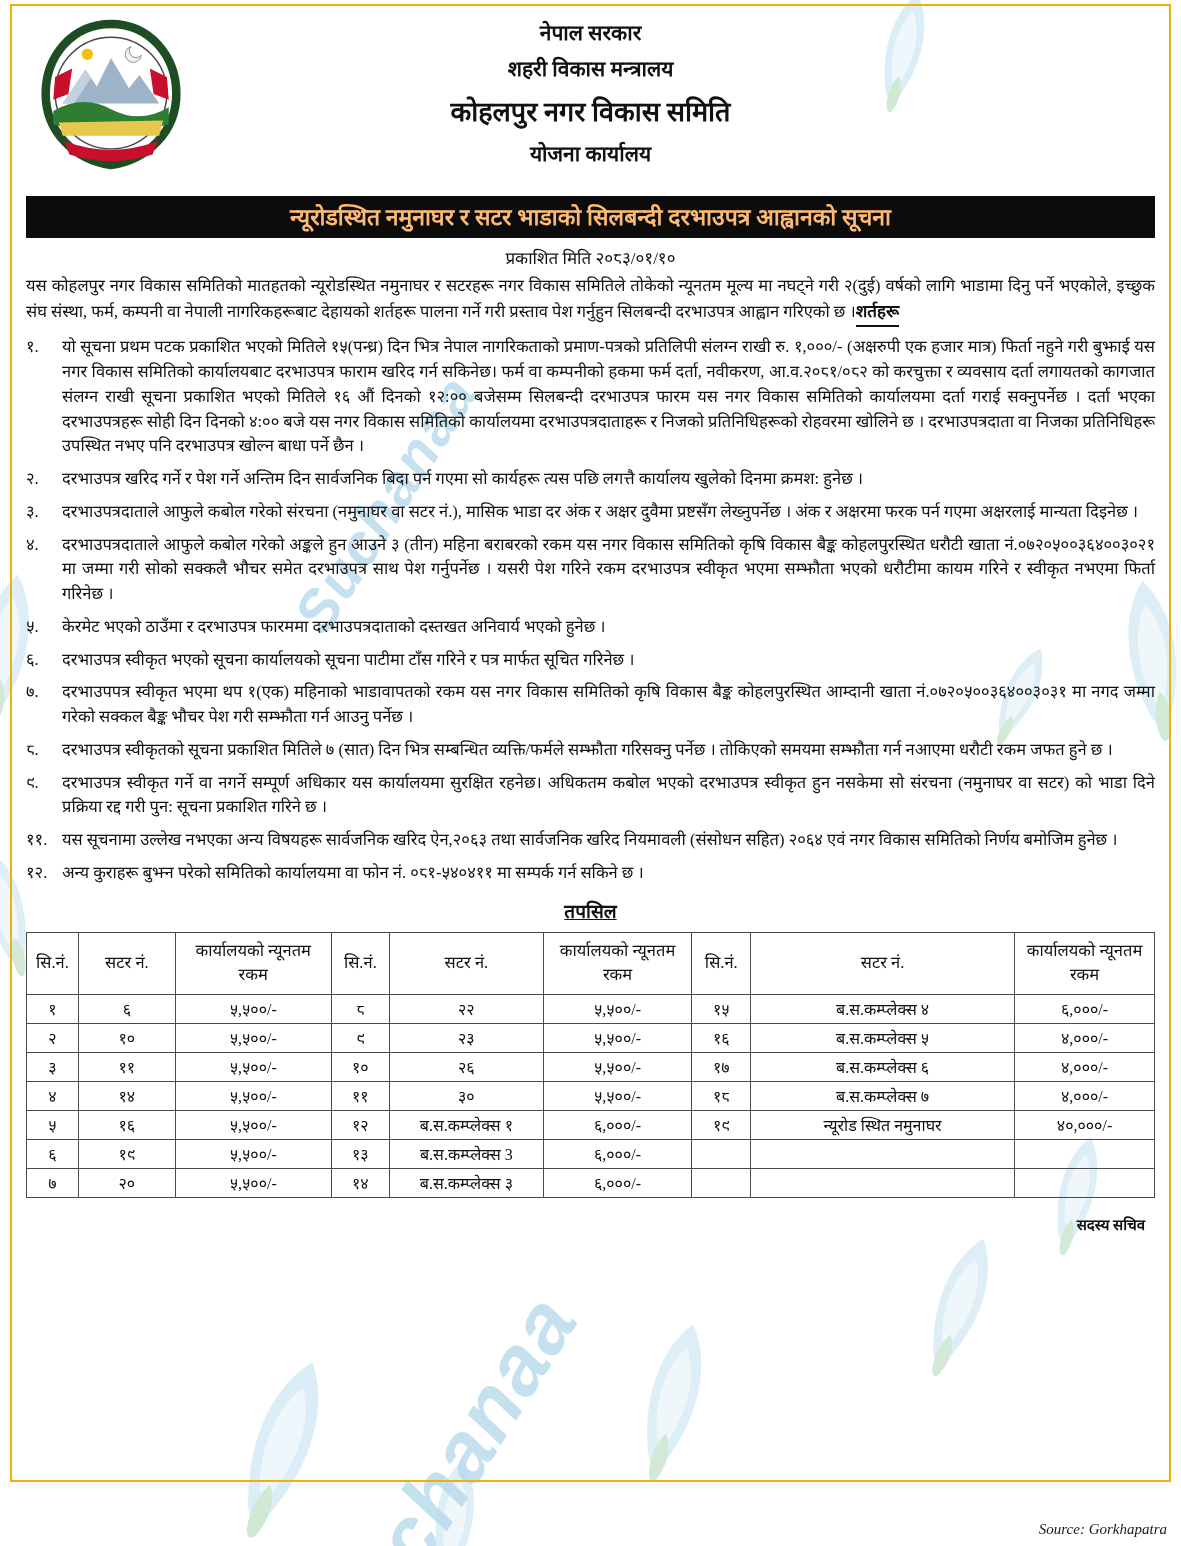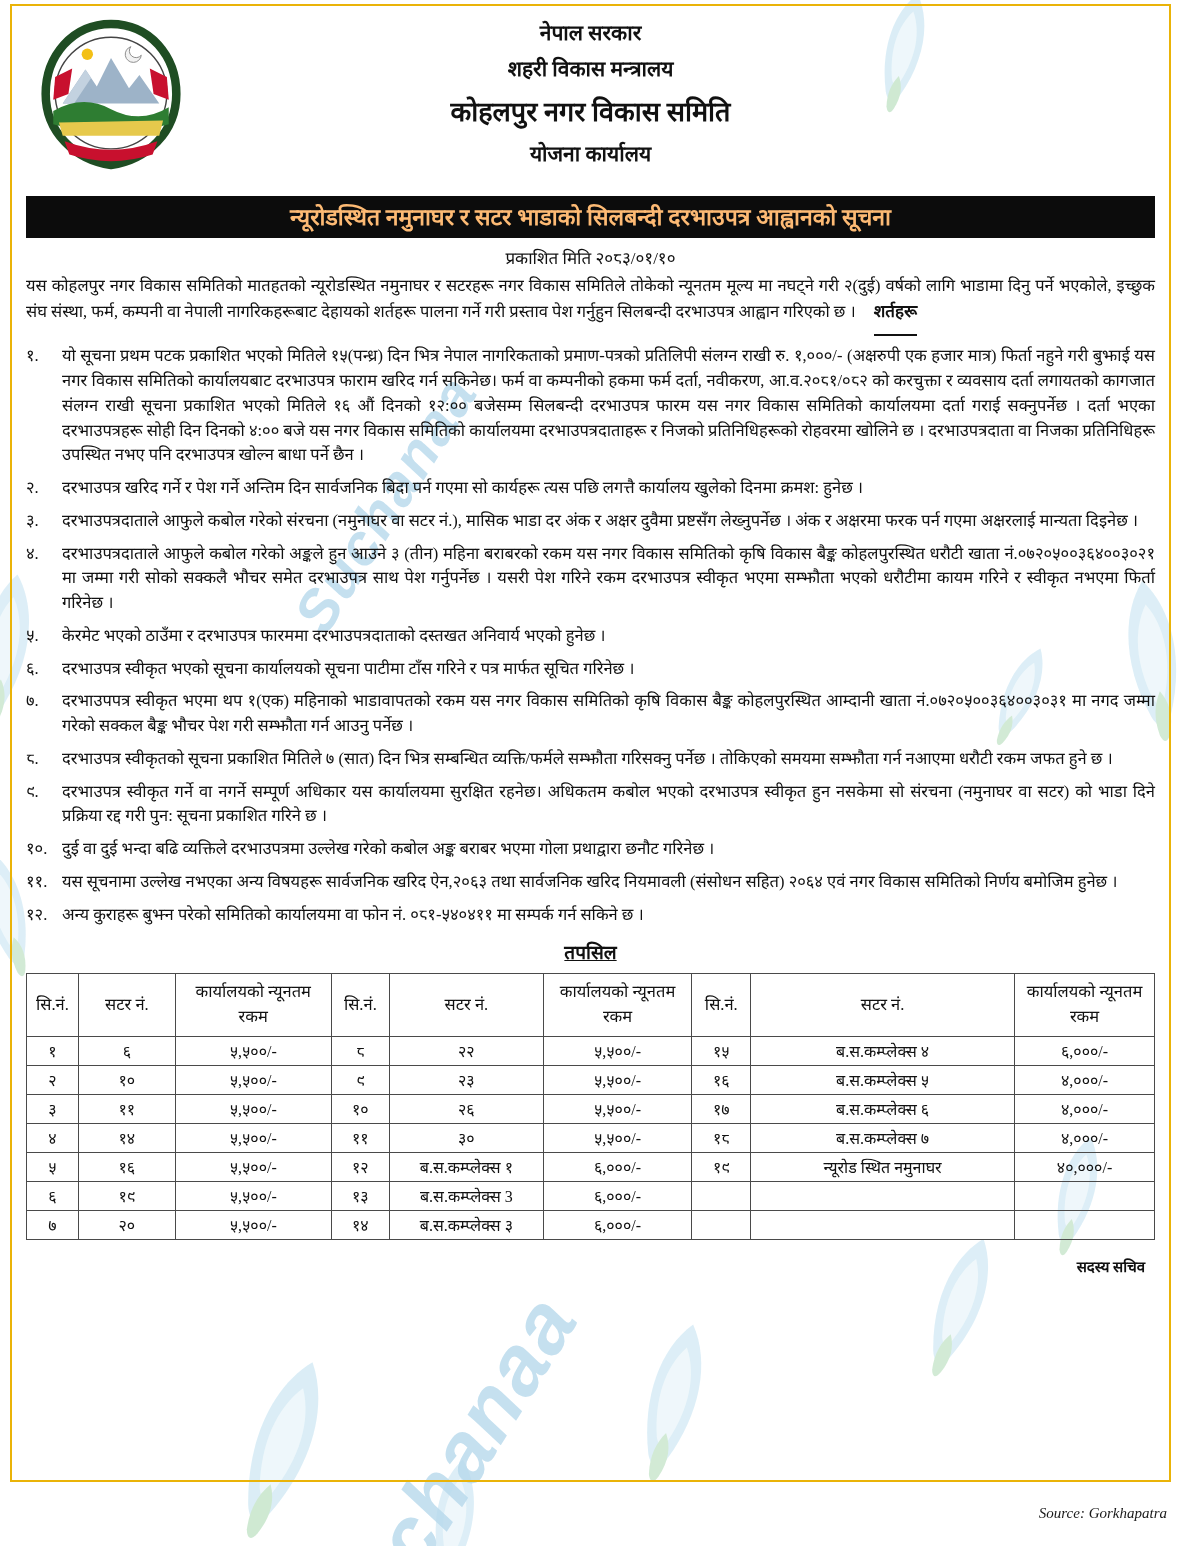--- a/index.html
+++ b/index.html
@@ -38,43 +38,43 @@
   .lh5 { font-size:17px; margin-top:10px; }
 
   .title-bar {
     background:#0c0c0c; color:#fdba74; text-align:center;
     font-size:23px; font-weight:bold; padding:4px 2px 6px; margin-top:6px;
   }
   .published { text-align:center; font-size:17px; font-weight:normal; margin:8px 0 4px; }
 
   .intro { font-size:16.5px; line-height:1.56; text-align:justify; margin-top:2px; }
   .cond-heading {
-    display:inline-block; margin-left:18px; font-weight:bold;
-    border-bottom:2px solid #111; padding-bottom:9px; font-size:17px;
+    display:inline-block; font-weight:bold;
+    border-bottom:2px solid #111; padding-bottom:0; font-size:17px;
   }
 
   .conditions { margin-top:6px; }
   .cond { display:flex; margin-top:8px; font-size:16.5px; line-height:1.5; }
   .cond .num { flex:0 0 36px; }
   .cond .text { flex:1; text-align:justify; }
 
   .tapasil {
     text-align:center; font-weight:bold; font-size:19px;
     text-decoration:underline; margin:12px 0 8px;
   }
 
   table.schedule { width:100%; border-collapse:collapse; font-size:16px; }
   .schedule th, .schedule td { border:1px solid #4a4a4a; text-align:center; vertical-align:middle; }
   .schedule th { font-weight:normal; font-size:16.5px; padding:6px 3px; height:56px; line-height:1.5; }
   .schedule td { padding:3px 4px; height:27px; }
 
   .signature { text-align:right; font-weight:bold; font-size:15px; margin-top:16px; padding-right:10px; }
 
   .source {
-    position:absolute; right:14px; bottom:24px; z-index:1;
+    position:absolute; right:14px; bottom:8px; z-index:1;
     font-style:italic; font-size:15px; color:#1a1a1a;
     font-family:"Liberation Serif",serif;
   }
 </style>
 </head>
 <body>
 
 <div class="page">
 
   <svg class="bg-decor" viewBox="0 0 1181 1546" aria-hidden="true">
@@ -161,24 +161,20 @@
         </div>
       <div class="cond">
           <span class="num">८.</span>
           <span class="text">दरभाउपत्र स्वीकृतको सूचना प्रकाशित मितिले ७ (सात) दिन भित्र सम्बन्धित व्यक्ति/फर्मले सम्झौता गरिसक्नु पर्नेछ । तोकिएको समयमा सम्झौता गर्न नआएमा धरौटी रकम जफत हुने छ ।</span>
         </div>
       <div class="cond">
           <span class="num">९.</span>
           <span class="text">दरभाउपत्र स्वीकृत गर्ने वा नगर्ने सम्पूर्ण अधिकार यस कार्यालयमा सुरक्षित रहनेछ। अधिकतम कबोल भएको दरभाउपत्र स्वीकृत हुन नसकेमा सो संरचना (नमुनाघर वा सटर) को भाडा दिने प्रक्रिया रद्द गरी पुन: सूचना प्रकाशित गरिने छ ।</span>
         </div>
       <div class="cond">
-          <span class="num">१०.</span>
-          <span class="text">दुई वा दुई भन्दा बढि व्यक्तिले दरभाउपत्रमा उल्लेख गरेको कबोल अङ्क बराबर भएमा गोला प्रथाद्वारा छनौट गरिनेछ ।</span>
-        </div>
-      <div class="cond">
           <span class="num">११.</span>
           <span class="text">यस सूचनामा उल्लेख नभएका अन्य विषयहरू सार्वजनिक खरिद ऐन,२०६३ तथा सार्वजनिक खरिद नियमावली (संसोधन सहित) २०६४ एवं नगर विकास समितिको निर्णय बमोजिम हुनेछ ।</span>
         </div>
       <div class="cond">
           <span class="num">१२.</span>
           <span class="text">अन्य कुराहरू बुझ्न परेको समितिको कार्यालयमा वा फोन नं. ०८१-५४०४११ मा सम्पर्क गर्न सकिने छ ।</span>
         </div>
     </div>
 
     <div class="tapasil">तपसिल</div>

